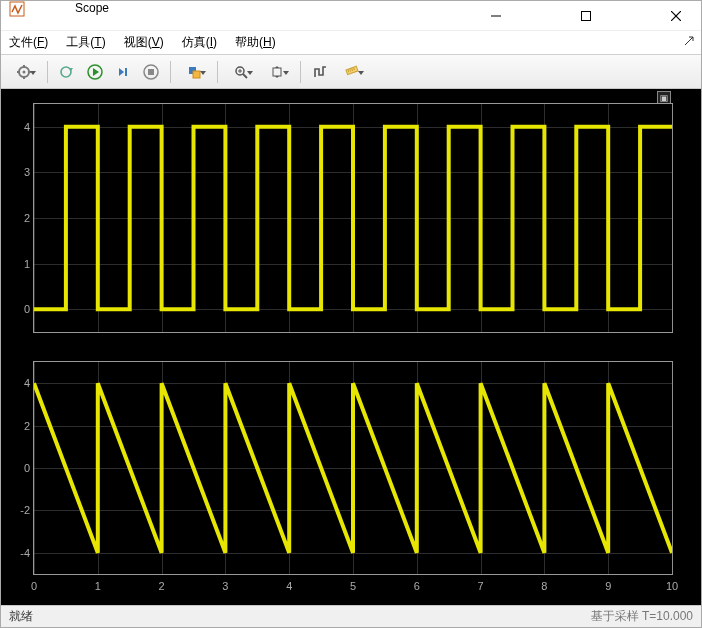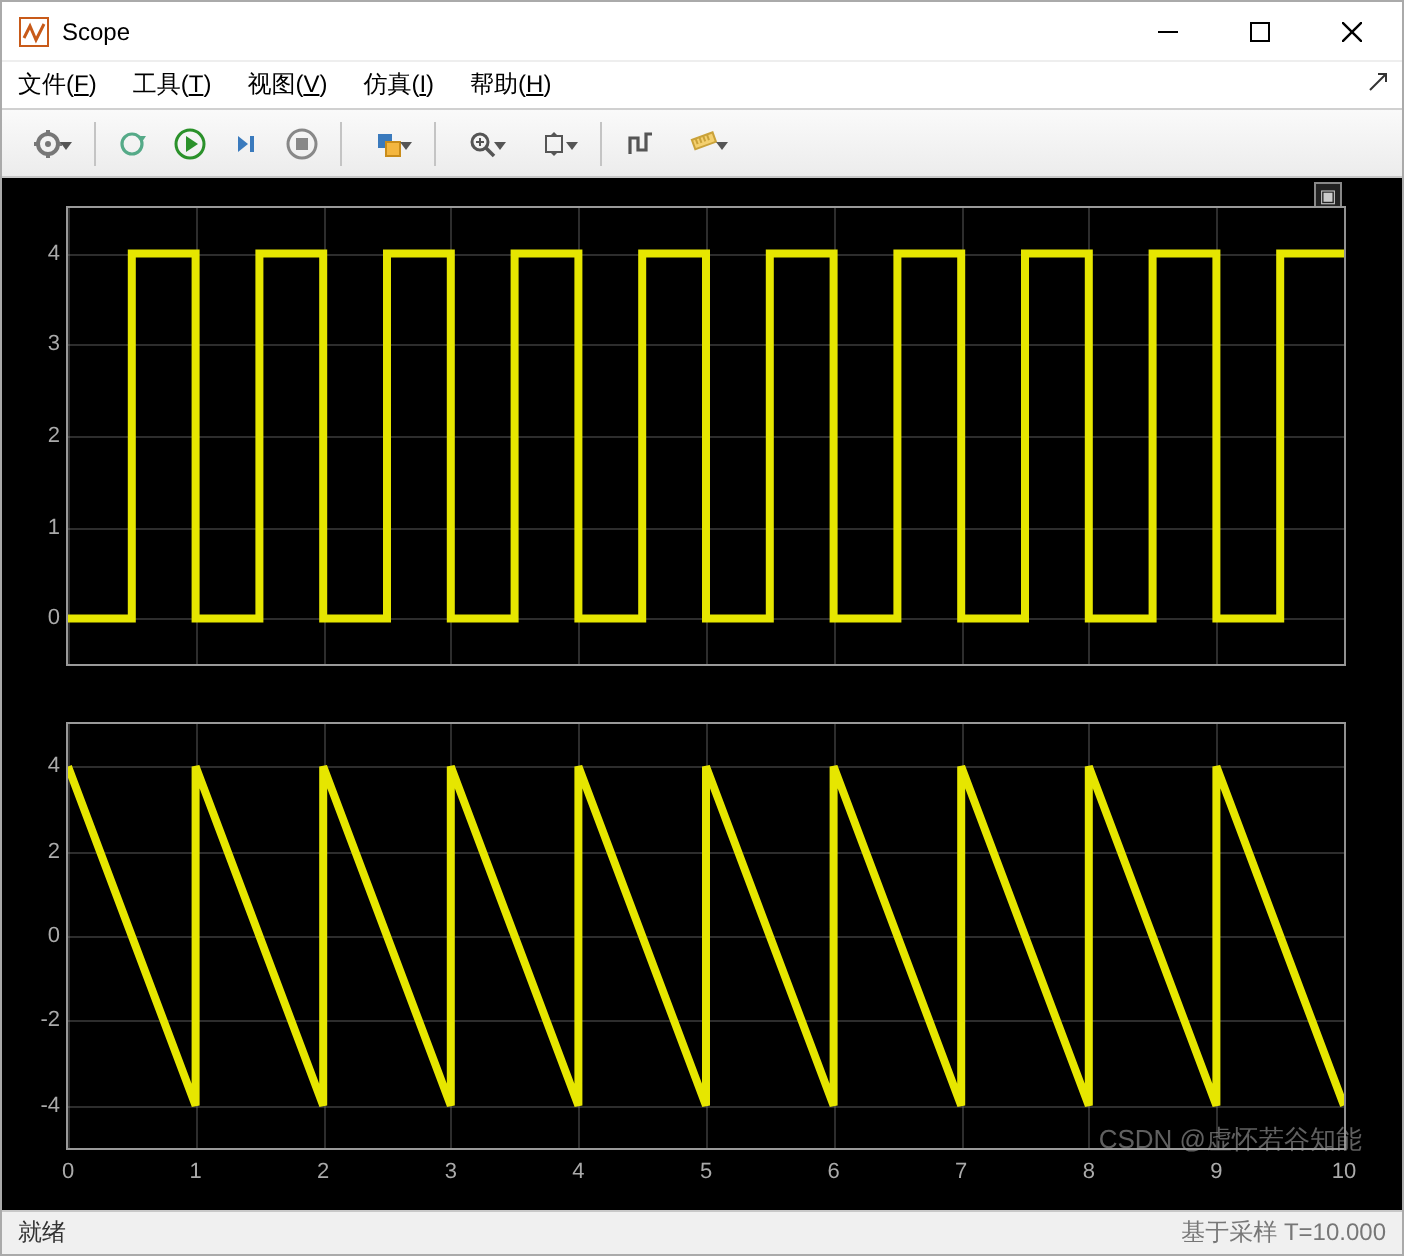--- a/index.html
+++ b/index.html
@@ -1,17 +1,17 @@
 <!DOCTYPE html>
 <html><head>
 <meta charset="utf-8">
 <style>
   * { box-sizing: border-box; margin: 0; padding: 0; }
   body { font-family: "Microsoft YaHei", "Segoe UI", Tahoma, sans-serif; font-size: 12px; background: #fff; width: 702px; height: 628px; overflow: hidden; display: flex; flex-direction: column; border:1px solid #aaa;}
-  .titlebar { height: 30px; background: #fff; display: flex; align-items: center; padding: 0 2px 0 8px; border-bottom:1px solid #eee;}
+  .titlebar { height: 30px; background: #fff; display: flex; padding: 0 2px 0 8px; border-bottom:1px solid #eee;gap:44px;}
   .titlebar .ticon { width:16px; height:16px; margin-right:6px; display:flex;align-items:center;justify-content:center;}
   .titlebar .title { flex:0 0 auto; font-size:12px; color:#000;}
   .titlebar .spacer { flex:1; }
   .titlebar .winbtn { width:46px; height:30px; display:flex; align-items:center; justify-content:center; color:#000;}
   .menubar { height:24px; display:flex; align-items:center; padding:0 6px; gap:14px; border-bottom:1px solid #d0d0d0; position:relative;}
   .menu-item { font-size:12px; color:#000; padding:2px 2px; cursor:default;}
   .menu-item u { text-decoration:underline;}
   .menubar .undock { position:absolute; right:6px; top:4px;}
   .toolbar { height:34px; background:linear-gradient(#fafafa,#ececec); border-bottom:1px solid #c8c8c8; display:flex; align-items:center; padding:0 6px; gap:2px;}
   .tbtn { width:26px; height:26px; display:flex; align-items:center; justify-content:center; border:1px solid transparent; border-radius:3px;}
@@ -218,20 +218,19 @@
         <div class="grid-v" style="left: 90%;"></div>
         <div class="xtick" style="left: 90%;">9</div>
         <div class="grid-v" style="left: 100%;"></div>
         <div class="xtick" style="left: 100%; margin-top: 16px;">10</div>
         <svg class="trace" viewBox="0 0 1000 1000" preserveAspectRatio="none">
           <path d="M0 99.99999999999997 L100 900 L100 99.99999999999997 L200 900 L200 99.99999999999997 L300 900 L300 99.99999999999997 L400 900 L400 99.99999999999997 L500 900 L500 99.99999999999997 L600 900 L600 99.99999999999997 L700 900 L700 99.99999999999997 L800 900 L800 99.99999999999997 L900 900 L900 99.99999999999997 L1000 900 " fill="none" stroke="#e6e600" stroke-width="4" vector-effect="non-scaling-stroke"></path>
         </svg>
       </div>
   </div>
 
-  <div class="watermark">CSDN @虚怀若谷知能</div>
 </div>
 
 <div class="statusbar">
   <span>就绪</span>
   <span class="spacer"></span>
   <span class="rt">基于采样  T=10.000</span>
 </div>
 
 </body></html>

